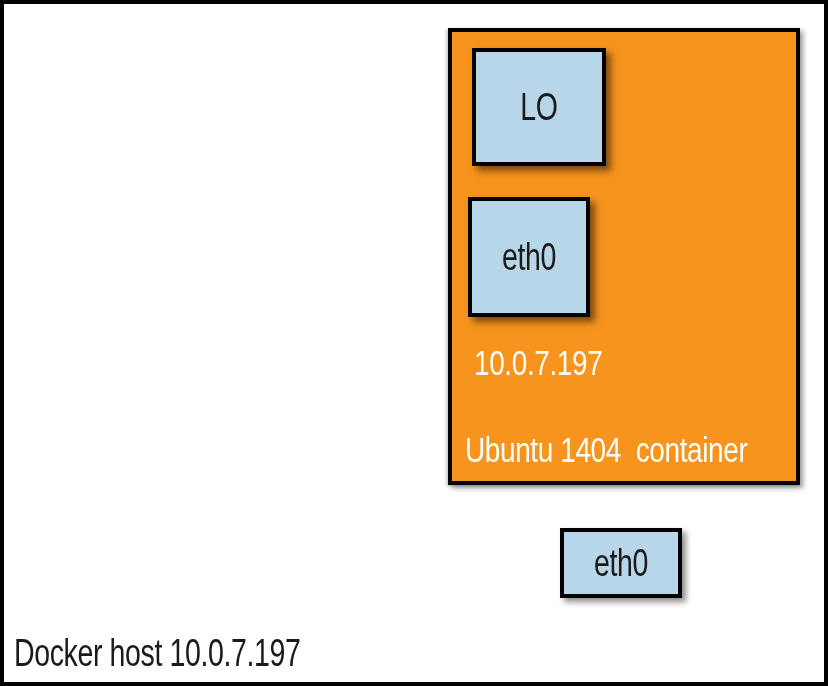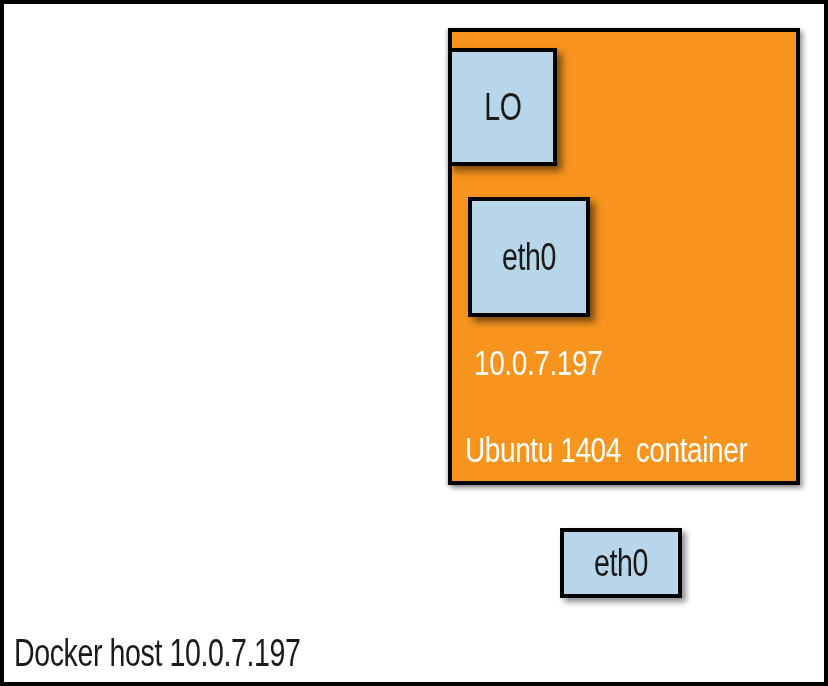--- a/index.html
+++ b/index.html
@@ -31,21 +31,21 @@
   
   .iface {
     position: absolute;
     box-sizing: border-box;
     border: 4px solid #000;
     display: flex;
     align-items: center;
     justify-content: center;
     box-shadow: 5px 5px 7px rgba(0,0,0,0.50);
   }
-  .iface-lo   { left: 444px; top: 44px;  width: 109px; height: 118px; }
+  .iface-lo   { left: 468px; top: 44px;  width: 134px; height: 118px; }
   .iface-eth0 { left: 464px; top: 193px; width: 122px; height: 120px; }
   .iface-host-eth0 {
     left: 556px; top: 524px; width: 122px; height: 70px;
     box-shadow: 4px 4px 6px rgba(0,0,0,0.45);
   }
   .iface-label {
     font-size: 38px;
     line-height: 1;
     transform: scaleX(0.75);
     transform-origin: center center;

